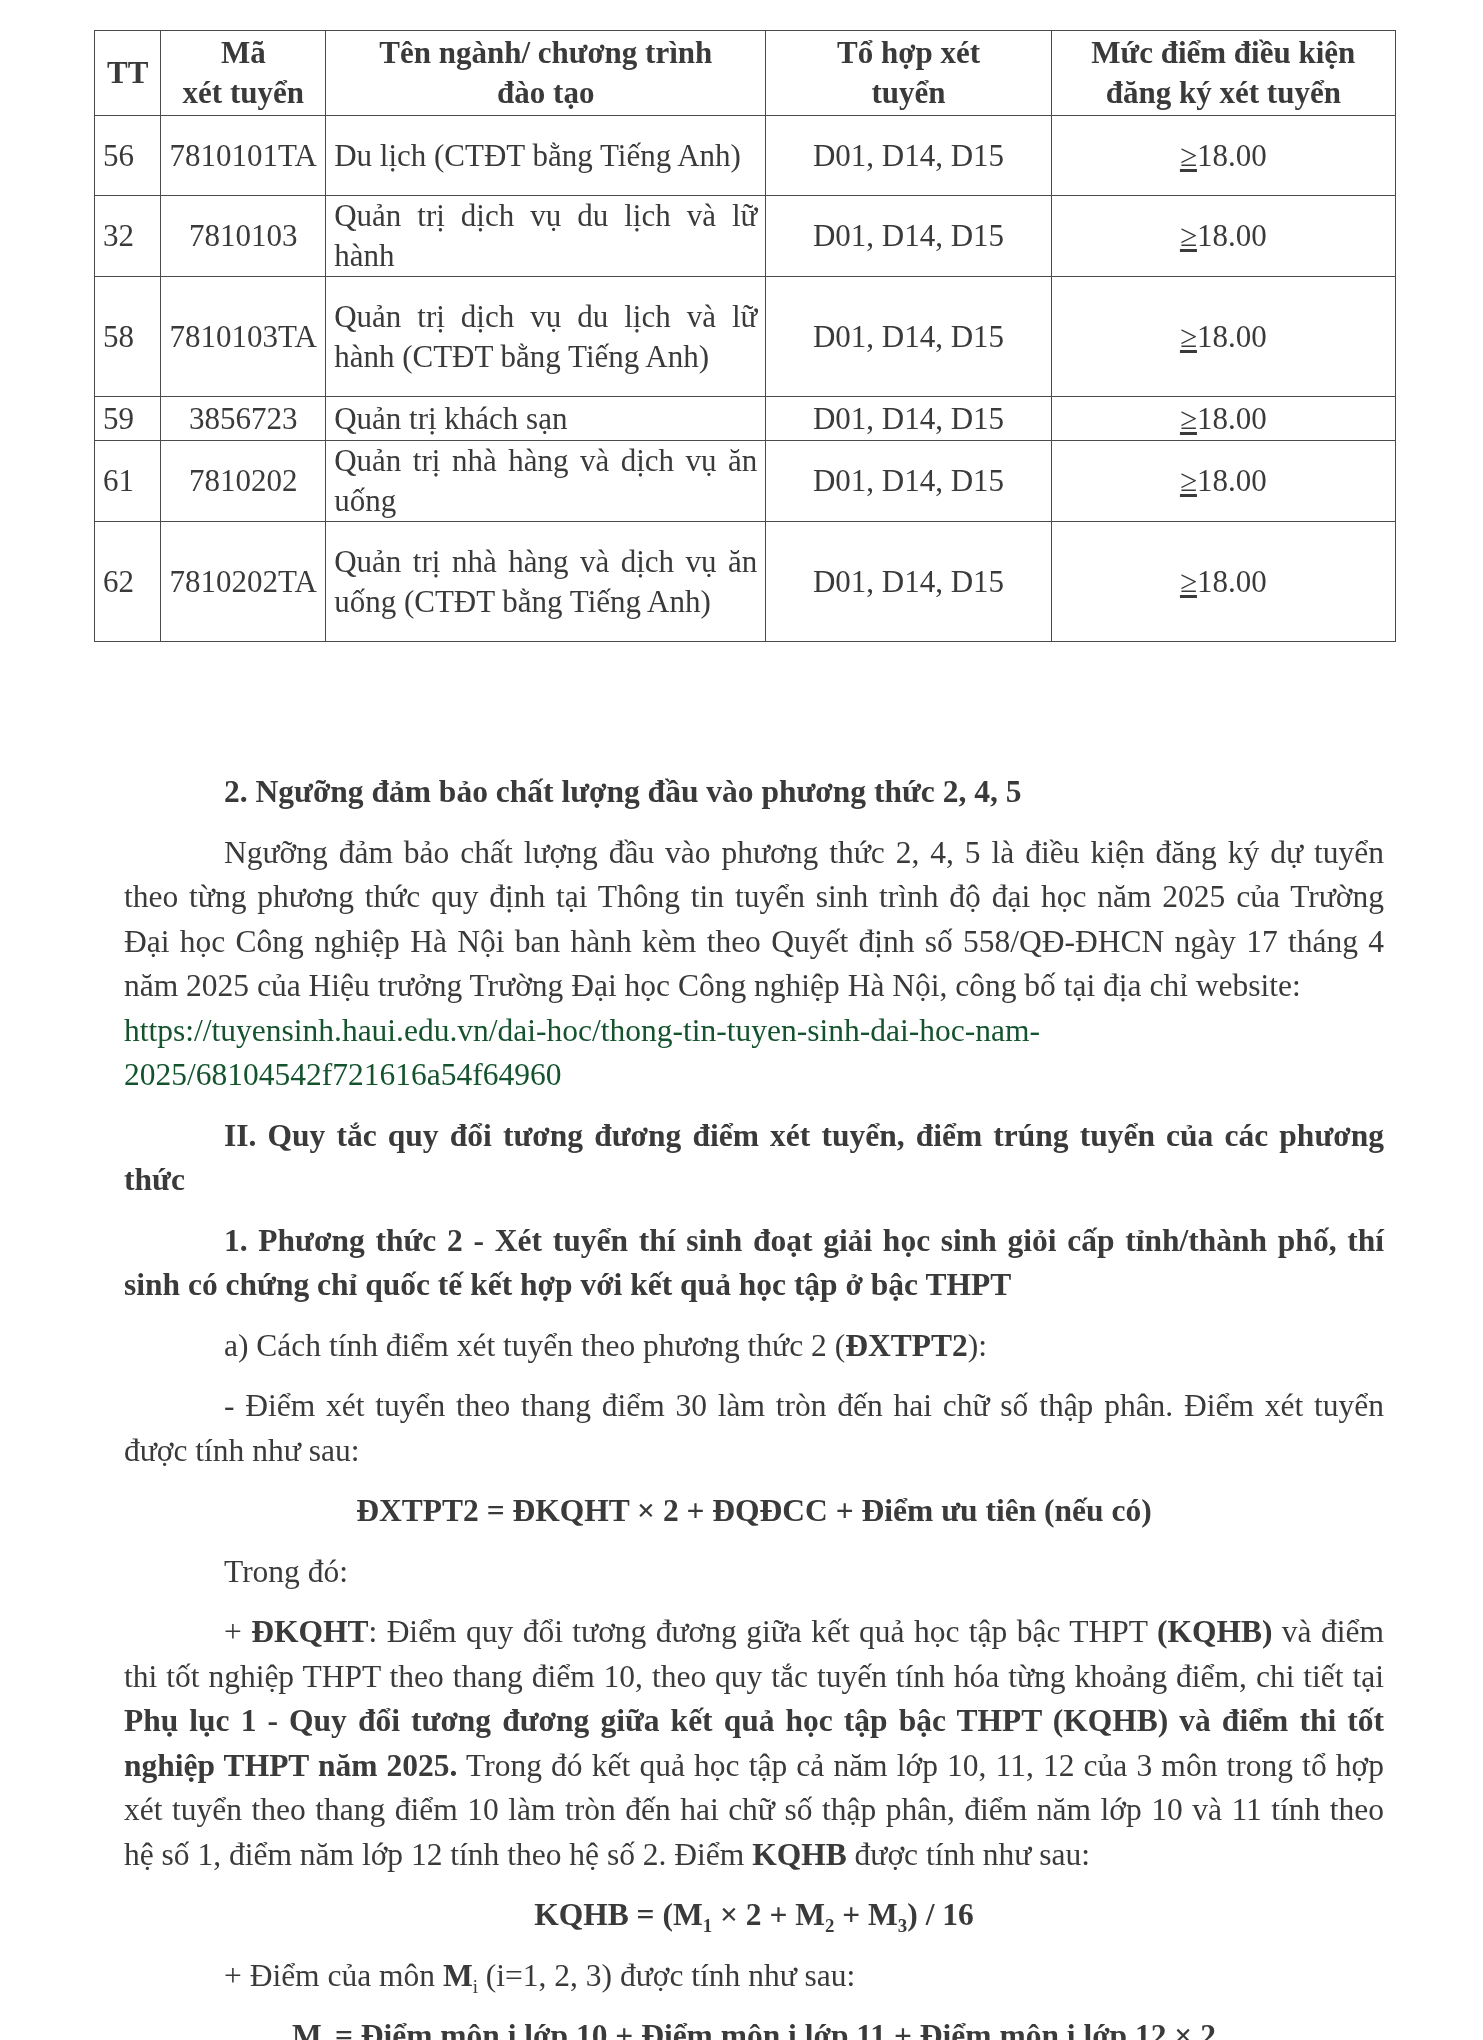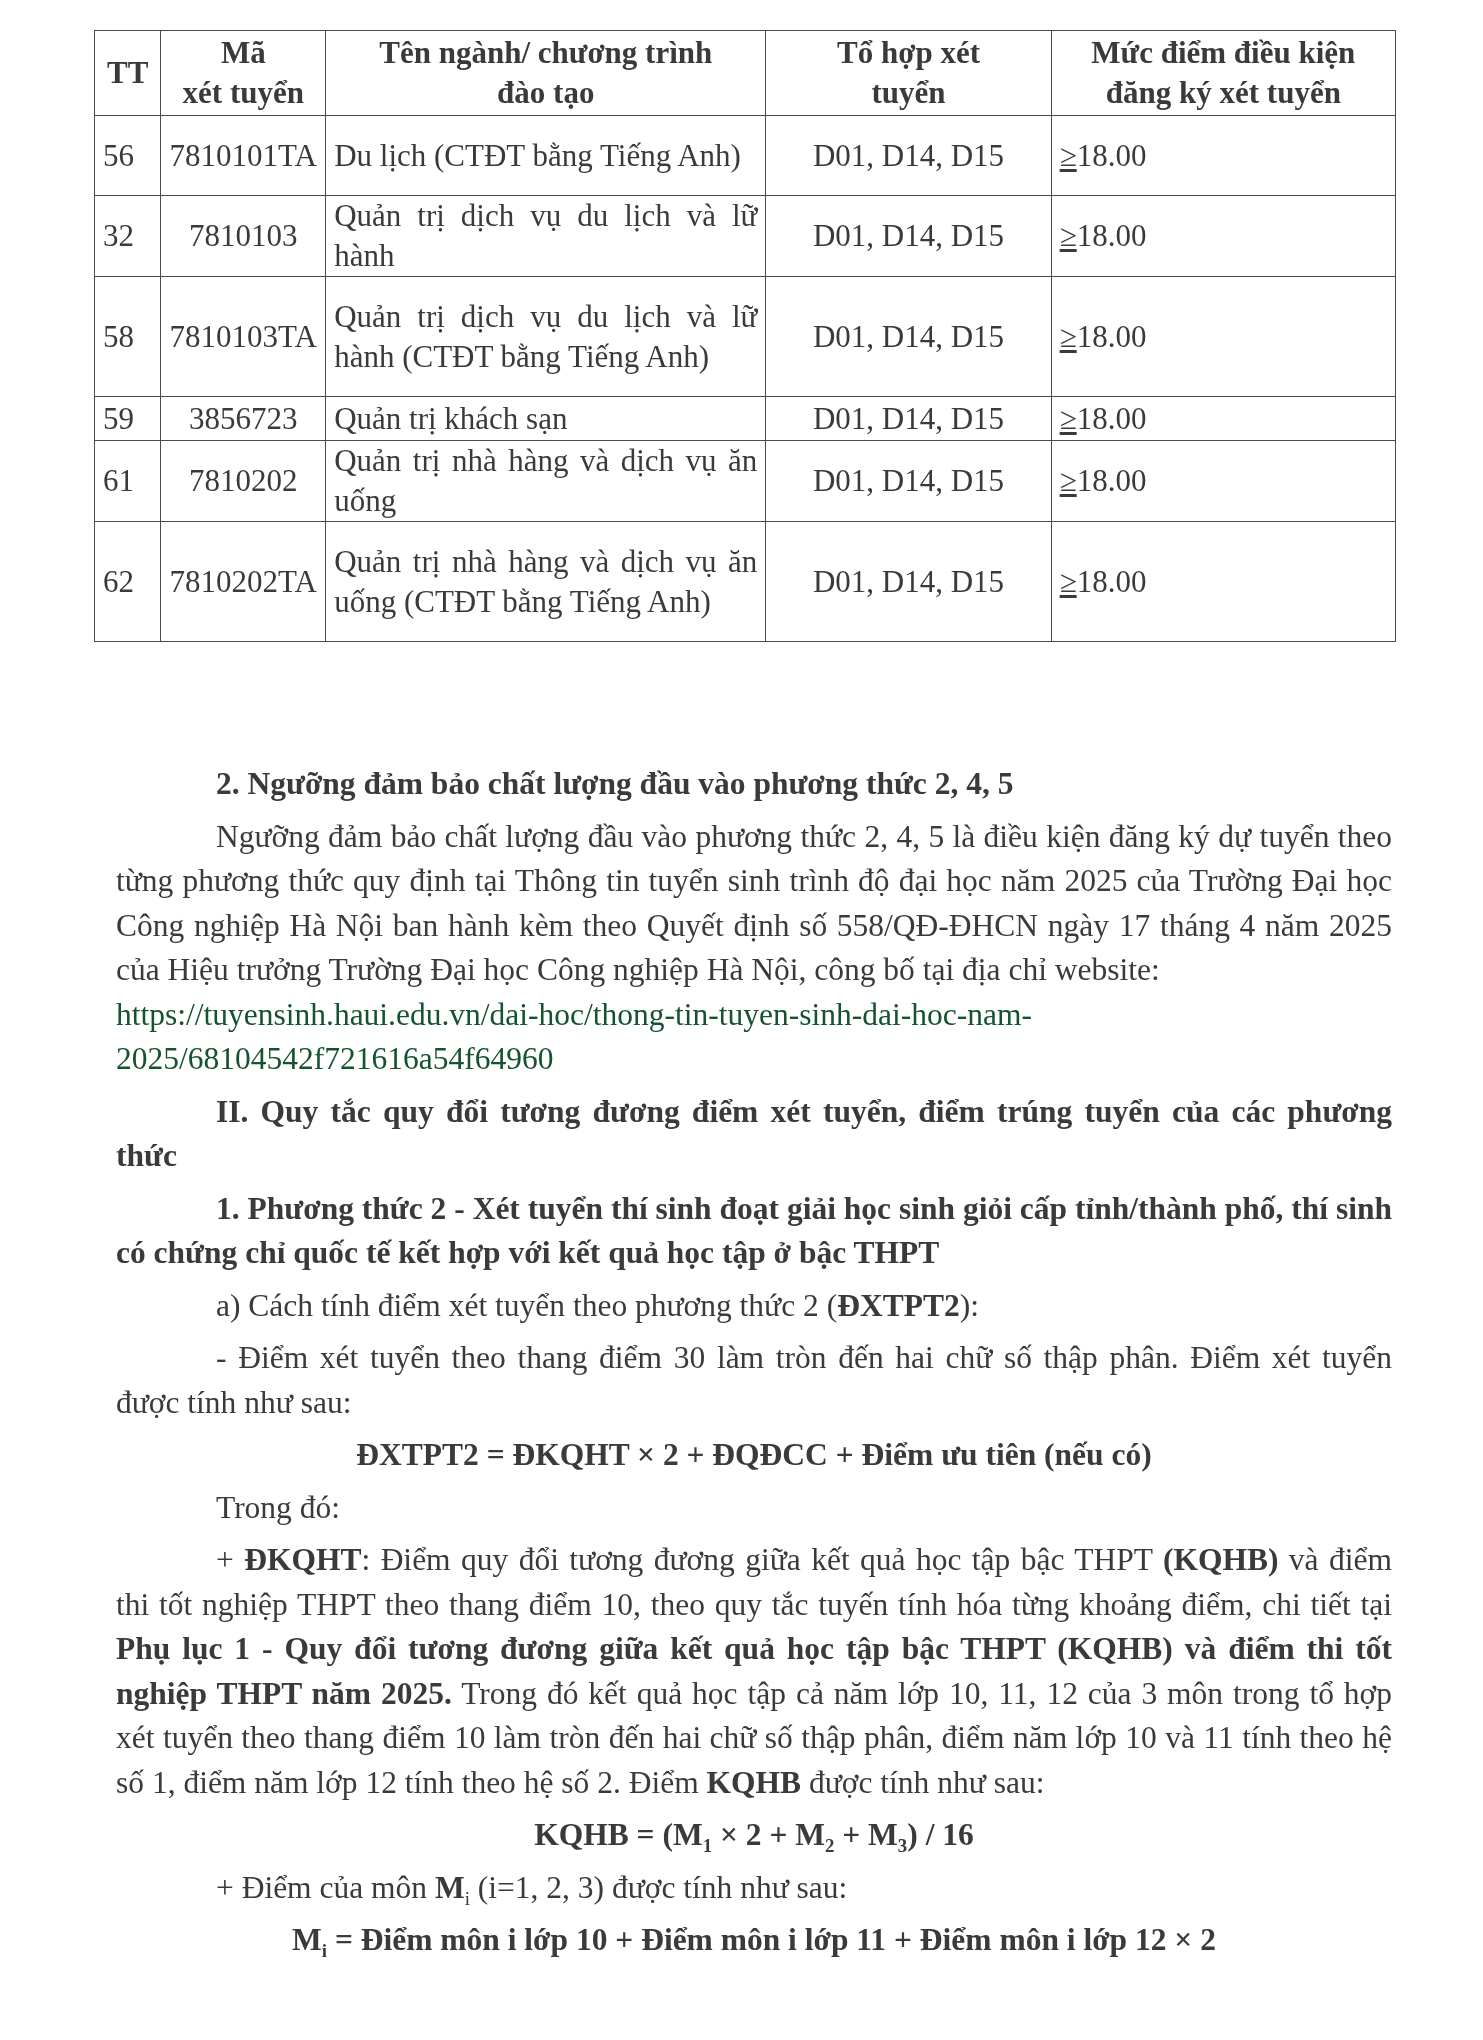--- a/index.html
+++ b/index.html
@@ -15,27 +15,27 @@
     font-size: 31px; line-height: 40px;
   }
   table.adm th, table.adm td {
     border: 1.5px solid #4a4a4a; padding: 0 8px; vertical-align: middle;
   }
   table.adm th { font-weight: bold; text-align: center; line-height: 40px; padding-top: 2px; padding-bottom: 2px; }
   td.c-tt { }
   td.c-code { text-align: center; }
   td.c-name { text-align: justify; text-align-last: left; padding-left: 12px; padding-right: 10px; }
   td.c-combo { text-align: center; }
-  td.c-score { text-align: left; vertical-align: top; padding-top: 2px; }
+  td.c-score { text-align: center; vertical-align: top; padding-top: 2px; }
   .ge { text-decoration: underline; text-underline-offset: 3px; }
   .text {
     position: absolute; left: 108px; width: 1292px;
     font-size: 31.5px; line-height: 44.5px; text-align: justify;
   }
-  .p { margin: 8px; }
+  .p { margin: 16px; }
   .ind { text-indent: 100px; }
   .b { font-weight: bold; }
   .center { text-align: center; text-indent: 0; }
   .link { color: #14532d; text-underline-offset: 4px; }
   sub { font-size: 0.6em; line-height: 0; }
 </style>
 </head>
 <body>
 
 <div class="page">

